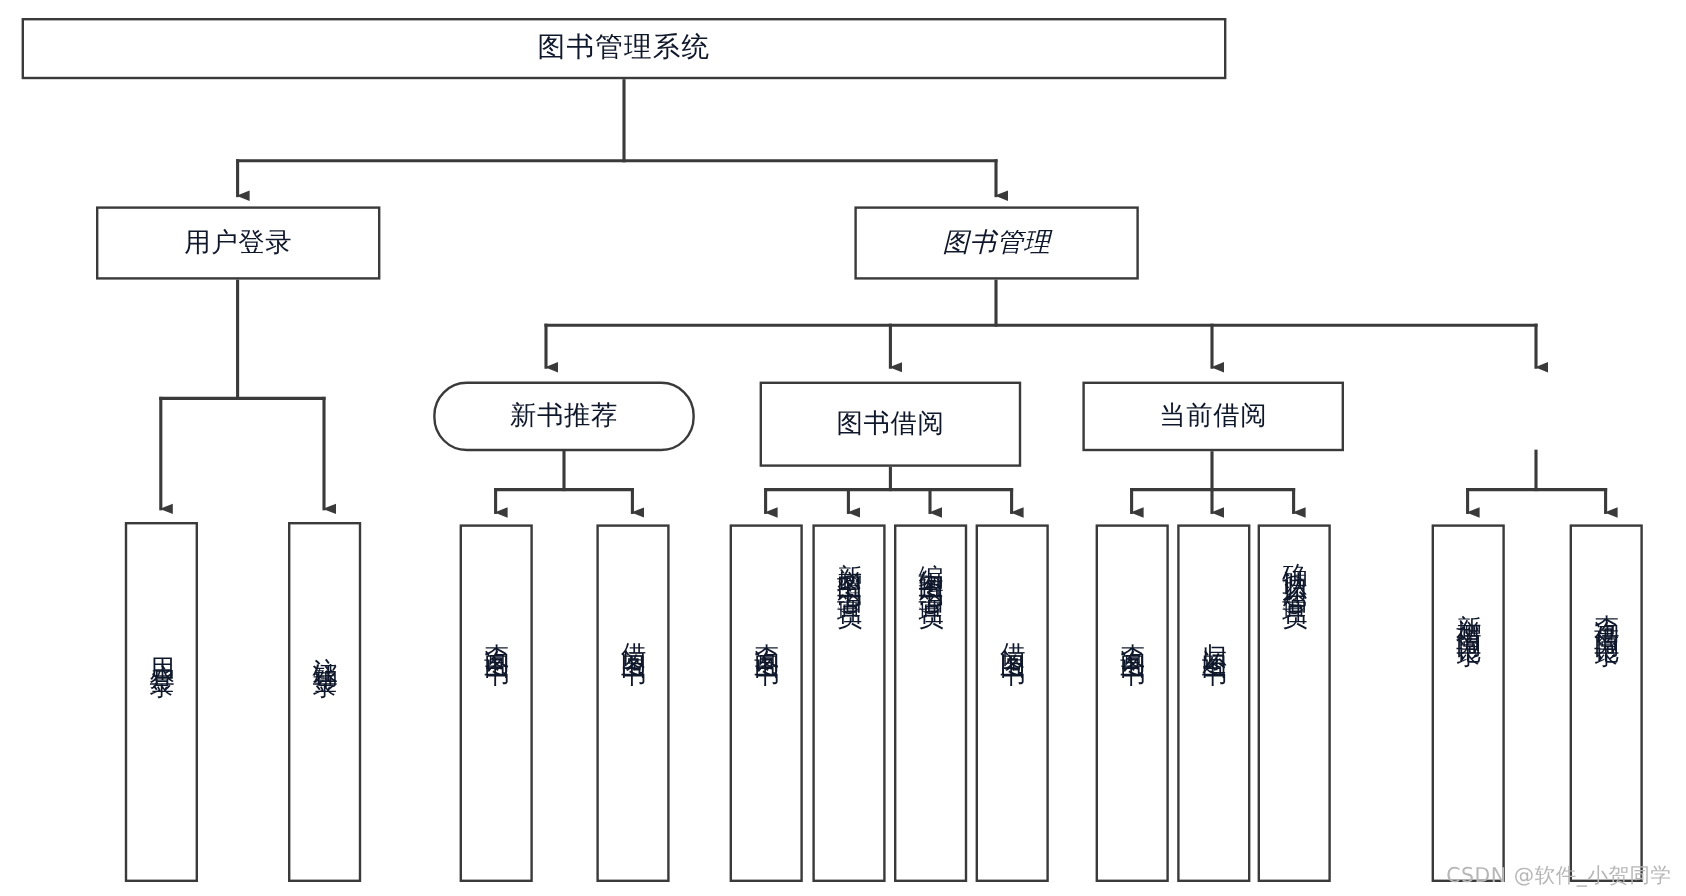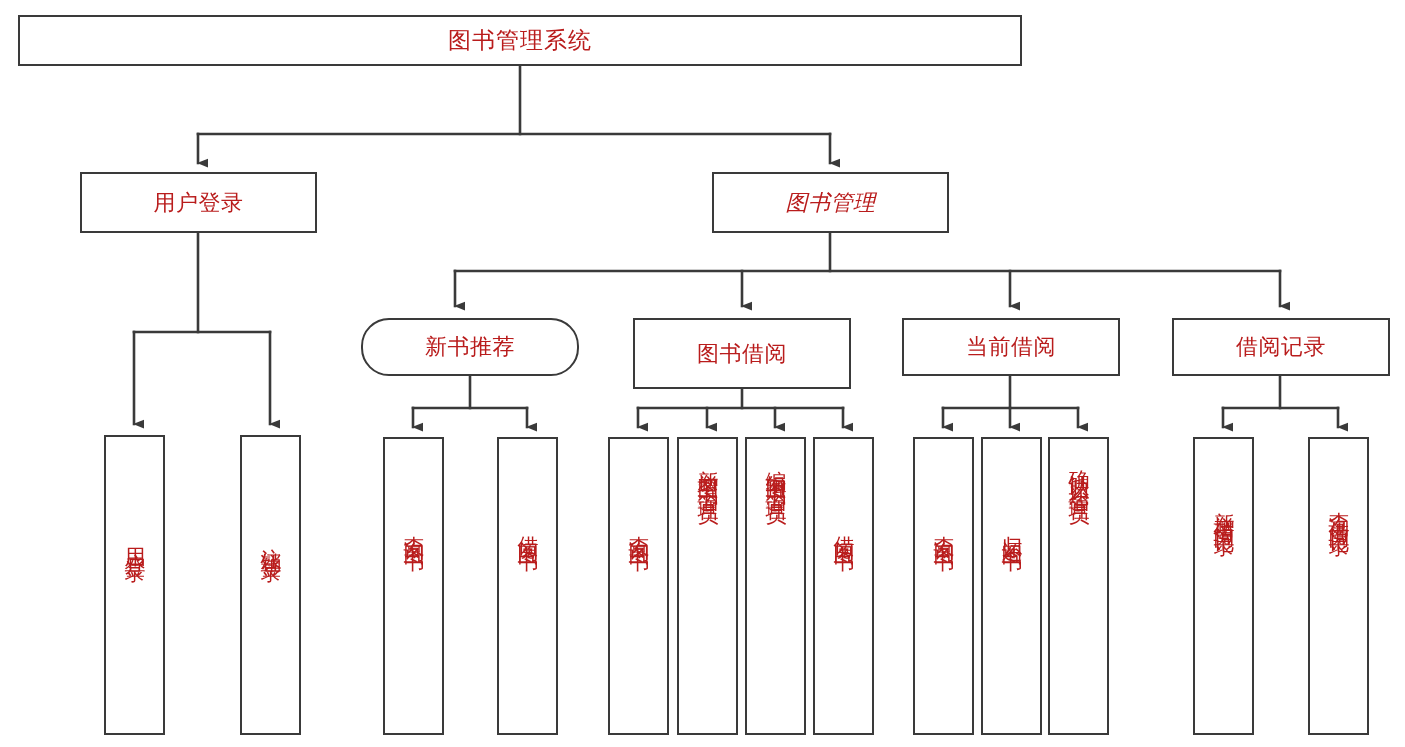--- a/index.html
+++ b/index.html
@@ -29,21 +29,21 @@
     position: absolute;
     box-sizing: border-box;
     background: #ffffff;
     border: 2.5px solid #3a3a3a;
     display: flex;
     align-items: center;
     justify-content: center;
     overflow: hidden;
   }
   .node-label {
-    color: #b91c1c;
+    color: #0f172a;
     text-align: left;
     white-space: nowrap;
     line-height: 1.18;
   }
   .node-box.horizontal .node-label {
     font-size: 22px;
     letter-spacing: 0.5px;
   }
   .node-box.root .node-label {
     font-size: 23px;
@@ -154,23 +154,20 @@
 
   <div class="node-box horizontal" style="left:361px; top:318px; width:218px; height:58px;border-radius:28px;">
     <span class="node-label">新书推荐</span>
   </div>
   <div class="node-box horizontal" style="left:633px; top:318px; width:218px; height:71px;">
     <span class="node-label">图书借阅</span>
   </div>
   <div class="node-box horizontal" style="left:902px; top:318px; width:218px; height:58px;">
     <span class="node-label">当前借阅</span>
   </div>
-  <div class="node-box horizontal" style="left:1172px; top:318px; width:218px; height:58px;">
-    <span class="node-label">借阅记录</span>
-  </div>
 
   <div class="node-box vertical mid" style="left:104px; top:435px; width:61px; height:300px;">
     <span class="node-label">用户登录</span>
   </div>
   <div class="node-box vertical mid" style="left:240px; top:435px; width:61px; height:300px;">
     <span class="node-label">注销登录</span>
   </div>
 
   <div class="node-box vertical mid2" style="left:383px; top:437px; width:61px; height:298px;">
     <span class="node-label">查询图书</span>
@@ -202,14 +199,15 @@
     <span class="node-label">确认归还（管理员）</span>
   </div>
 
   <div class="node-box vertical mid3" style="left:1193px; top:437px; width:61px; height:298px;">
     <span class="node-label">新增借阅记录</span>
   </div>
   <div class="node-box vertical mid3" style="left:1308px; top:437px; width:61px; height:298px;">
     <span class="node-label">查询借阅记录</span>
   </div>
 
+  <div class="watermark">CSDN @软件_小贺同学</div>
 
 </div>
 
 </body></html>

